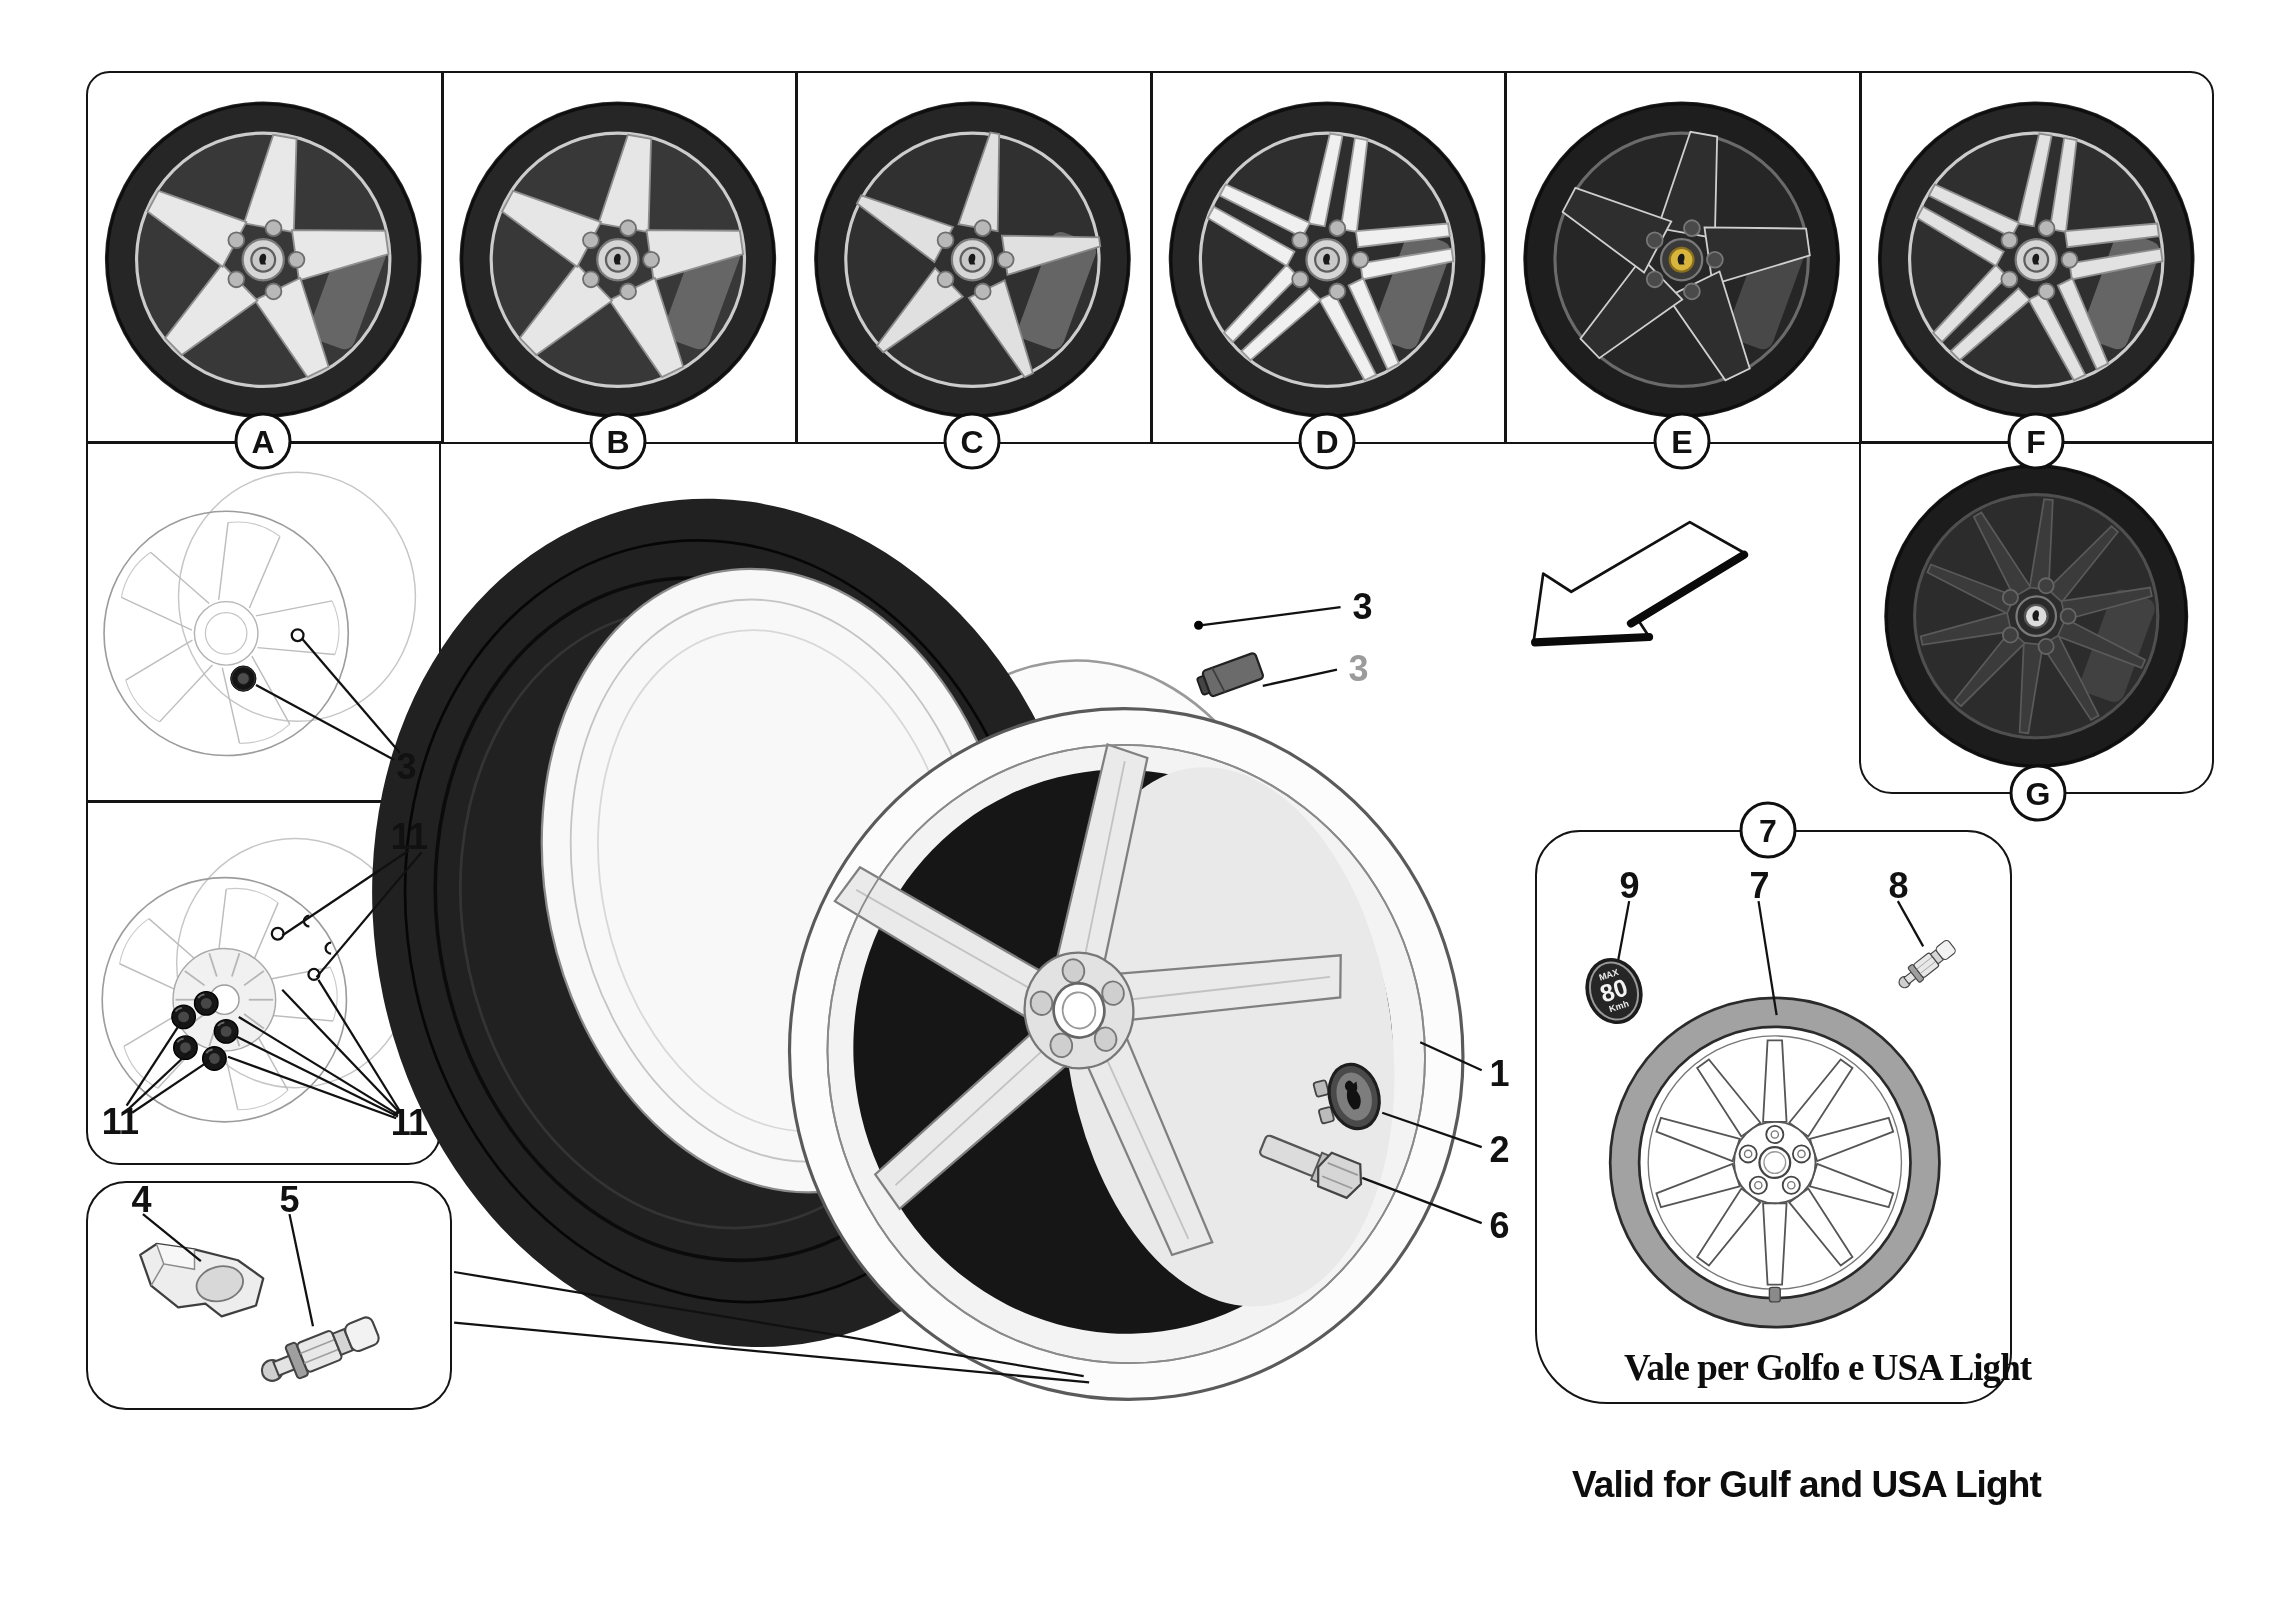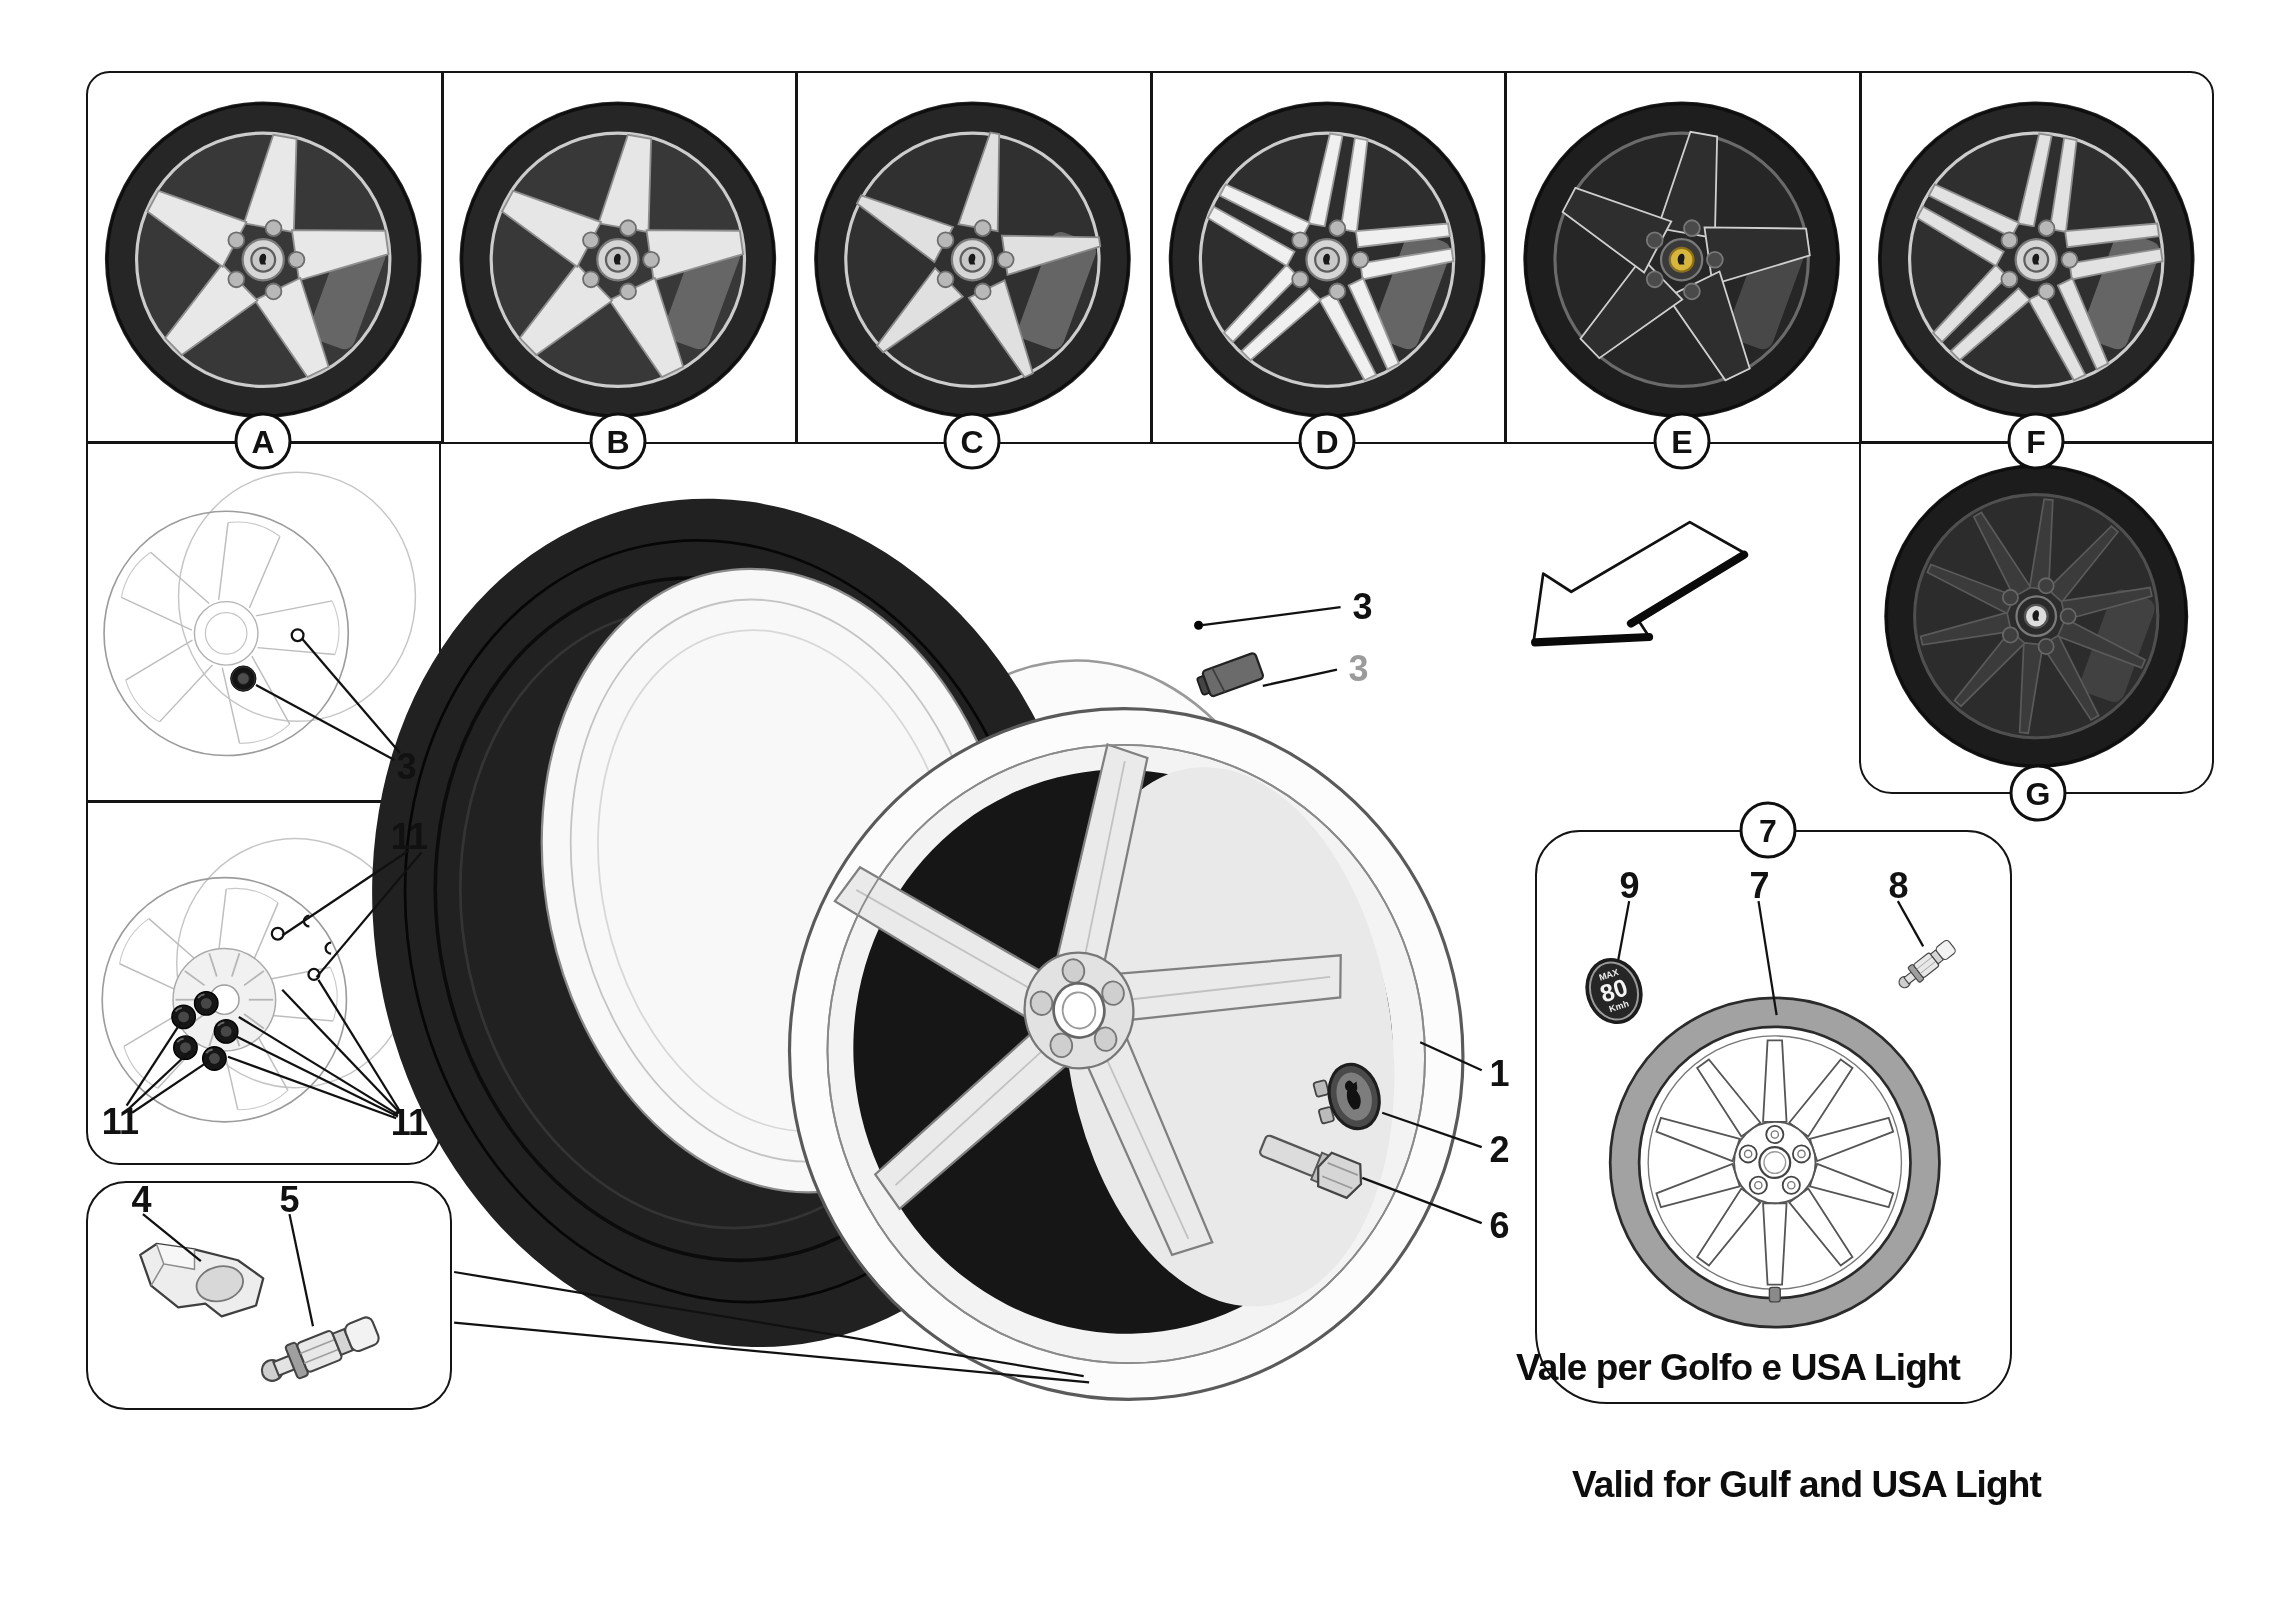--- a/index.html
+++ b/index.html
@@ -602,16 +602,16 @@
   <div class="callout" style="left:1629px;top:886px;">9</div>
   <div class="callout" style="left:1759px;top:886px;">7</div>
   <div class="callout" style="left:1898px;top:886px;">8</div>
 
   <div class="badge" style="left:1614px;top:991px;">
     <span class="b-top">MAX</span>
     <span class="b-val">80</span>
     <span class="b-unit">Kmh</span>
   </div>
 
-  <div class="note" style="left:1516px;top:1341px;">Vale per Golfo e USA Light</div>
+  <div class="note" style="left:1624px;top:1341px;font-family:Liberation Serif, serif;">Vale per Golfo e USA Light</div>
   <div class="note" style="left:1572px;top:1458px;">Valid for Gulf and USA Light</div>
 </div>
 
 
 </body></html>

